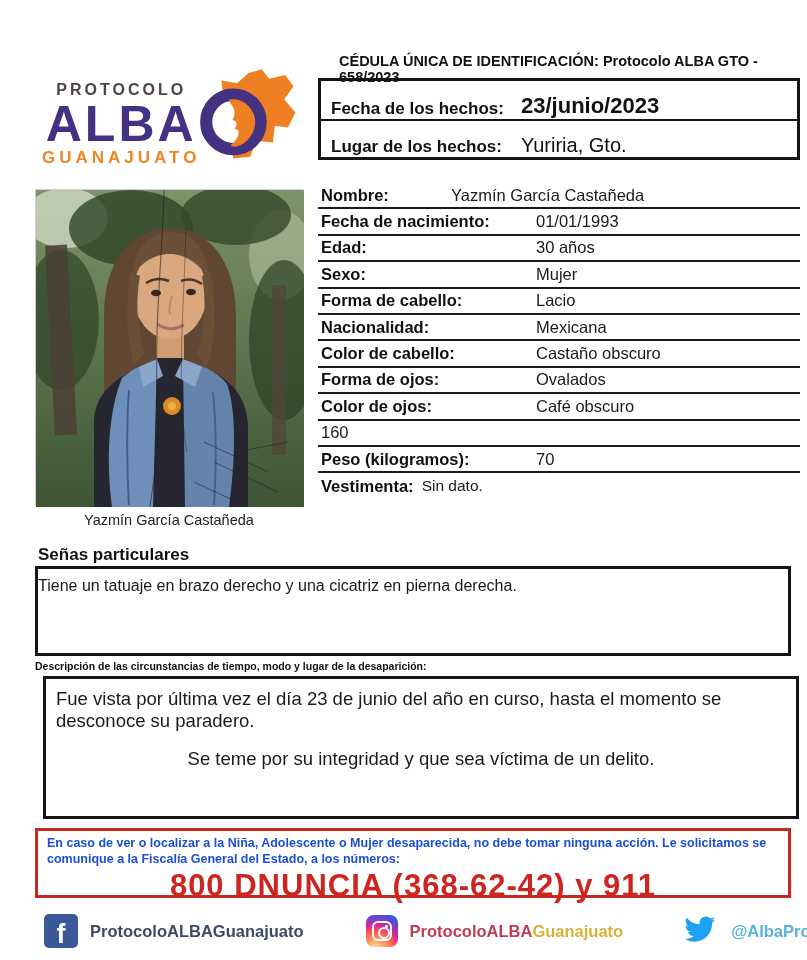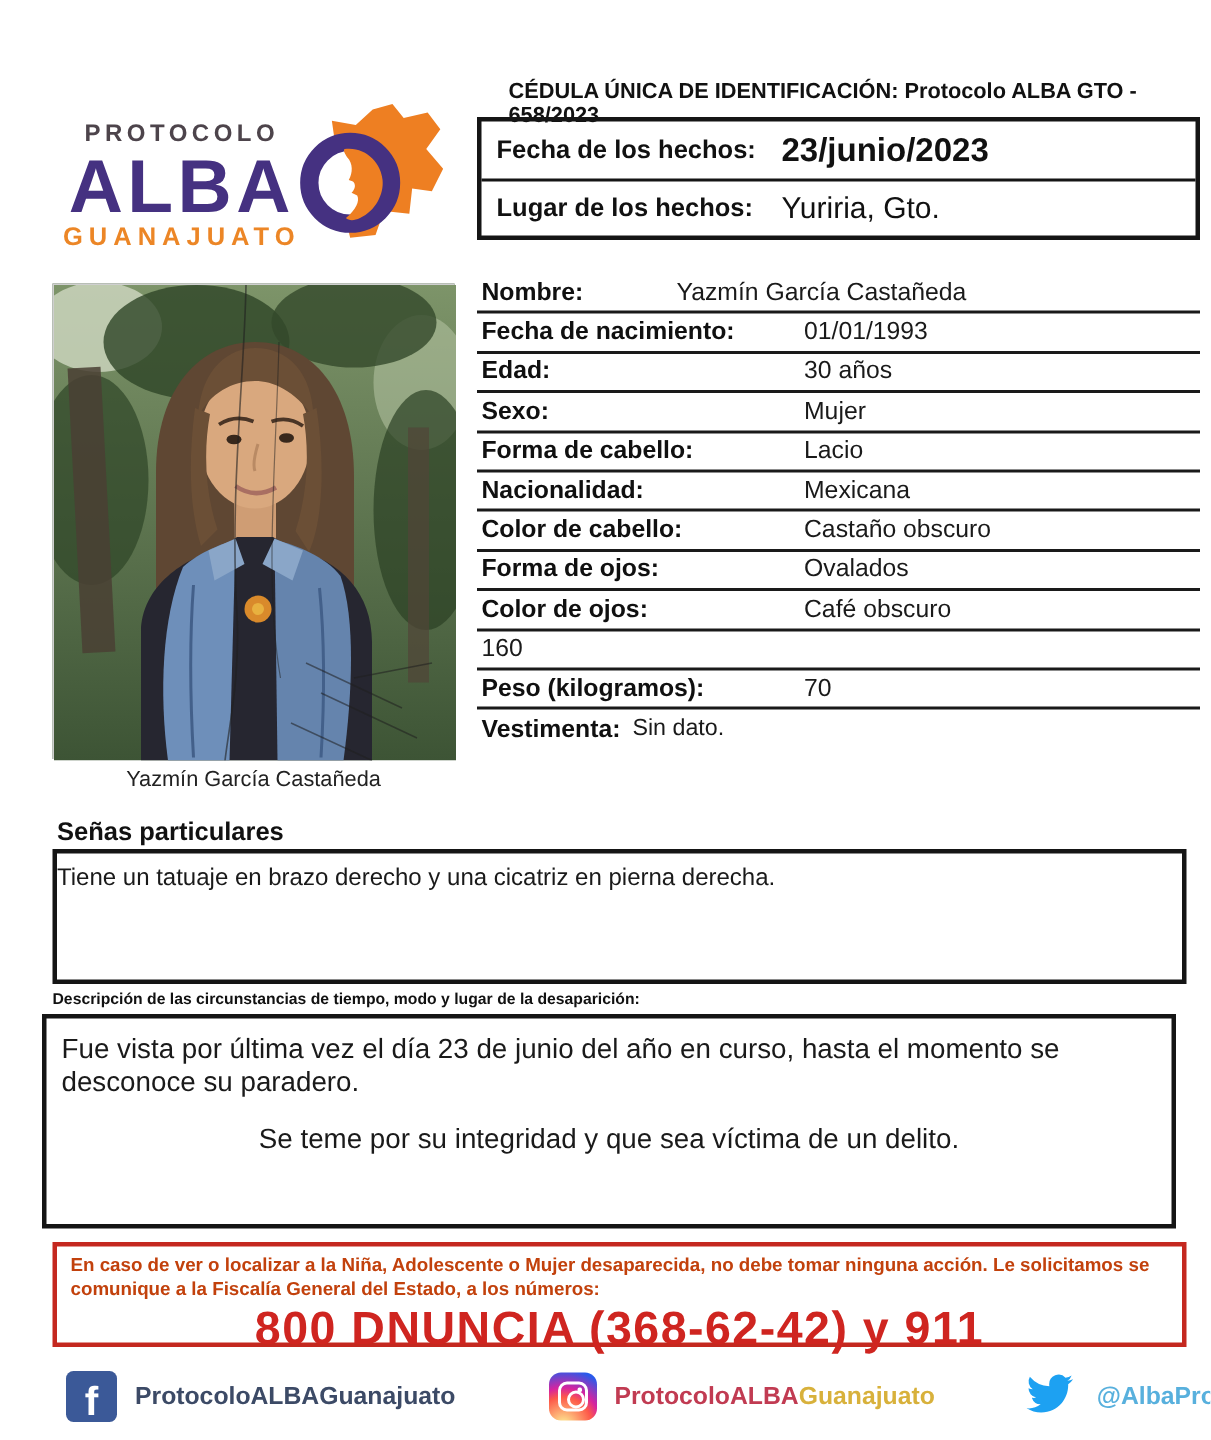--- a/index.html
+++ b/index.html
@@ -10,21 +10,21 @@
   .logo { position:absolute; left:42px; top:68px; width:275px; height:112px; display:flex; align-items:center; }
   .logo-text { display:flex; flex-direction:column; align-items:center; line-height:1; }
   .logo-protocolo { font-size:16px; font-weight:700; letter-spacing:3px; color:#4d444b; }
   .logo-alba { font-size:50px; font-weight:700; letter-spacing:3px; color:#453181; margin-top:1px; }
   .logo-gto { font-size:17px; font-weight:700; letter-spacing:4px; color:#ec8626; margin-top:0px; }
   .logo-mark { margin-left:-6px; margin-top:-4px; }
 
   
   .doc-title { position:absolute; left:339px; top:53px; width:480px; font-size:14.5px; font-weight:700; color:#111; }
   .facts-box { position:absolute; left:318px; top:78px; width:482px; height:82px; border:3px solid #151515; }
-  .fact-row { display:flex; align-items:center; height:38px; padding-left:10px; }
+  .fact-row { display:flex; align-items:flex-end; height:38px; padding-left:10px; }
   .fact-row + .fact-row { border-top:2px solid #151515; }
   .fact-label { width:190px; font-size:17px; font-weight:700; color:#111; }
   .fact-value-bold { font-size:22px; font-weight:700; color:#111; }
   .fact-value { font-size:20px; color:#111; }
 
   
   .photo-frame { position:absolute; left:35px; top:189px; width:268px; height:317px; border:1px solid #cfcfcf; background:#44603c; }
   .photo-frame svg { display:block; }
   .photo-caption { position:absolute; left:35px; top:512px; width:268px; text-align:center; font-size:14.5px; color:#222; }
 
@@ -37,26 +37,26 @@
   .detail-row.name-row .detail-label { width:130px; }
   .detail-row.inline-row .detail-label { width:auto; margin-right:8px; }
   .detail-row.inline-row .detail-value { font-size:15.5px; }
 
   
   .senas-title { position:absolute; left:38px; top:545px; font-size:17px; font-weight:700; color:#111; }
   .senas-box { position:absolute; left:35px; top:566px; width:756px; height:90px; border:3px solid #151515; padding:8px 0; font-size:16px; color:#1a1a1a; }
 
   
   .desc-label { position:absolute; left:35px; top:660px; font-size:10.5px; font-weight:700; color:#111; }
-  .desc-box { position:absolute; left:28px; top:676px; width:756px; height:143px; border:3px solid #151515; padding:9px 10px; font-size:18.5px; line-height:1.18; color:#1a1a1a; }
+  .desc-box { position:absolute; left:43px; top:676px; width:756px; height:143px; border:3px solid #151515; padding:9px 10px; font-size:18.5px; line-height:1.18; color:#1a1a1a; }
   .desc-box p + p { margin-top:16px;text-align:center; }
 
   
   .alert-box { position:absolute; left:35px; top:828px; width:756px; height:70px; border:3px solid #c4281f; padding:4px 9px 2px; }
-  .alert-text { font-size:12.5px; font-weight:700; color:#c2410c; line-height:1.3; }
+  .alert-text { font-size:12.5px; font-weight:700; color:#1d4ed8; line-height:1.3; }
   .alert-phone { text-align:center; font-size:31px; font-weight:700; color:#cf2520; margin-top:0px; letter-spacing:1px; }
 
   
   .footer { position:absolute; left:0; top:902px; width:807px; height:58px; display:flex; align-items:center; }
   .social { display:flex; align-items:center; gap:12px; }
   .social-fb { margin-left:44px; }
   .social-ig { margin-left:62px; }
   .social-tw { margin-left:58px; }
   .fb-icon { width:34px; height:34px; background:#3b5998; border-radius:5px; color:#fff; font-weight:700; font-size:27px; display:flex; justify-content:center; align-items:flex-end; line-height:0.95; overflow:hidden; }
   .fb-handle { font-size:16.5px; font-weight:700; color:#3c4a66; }

